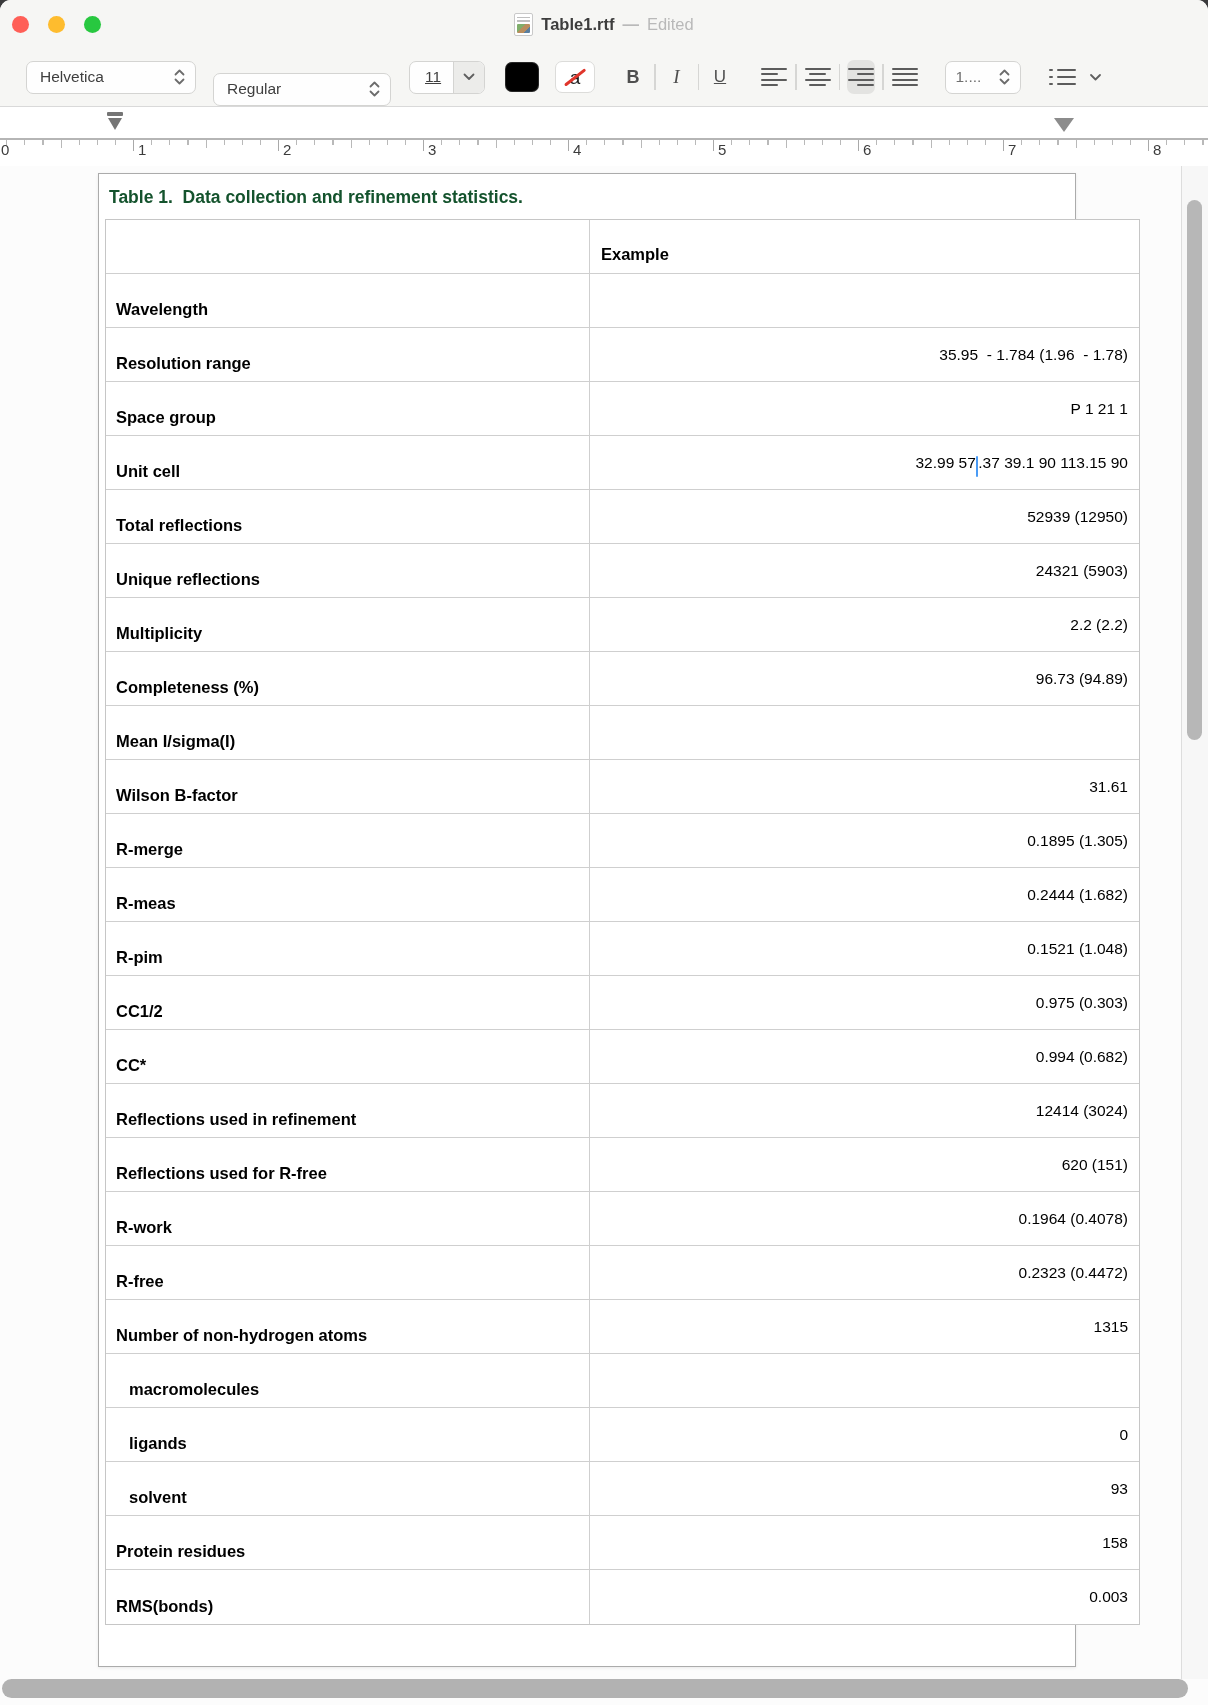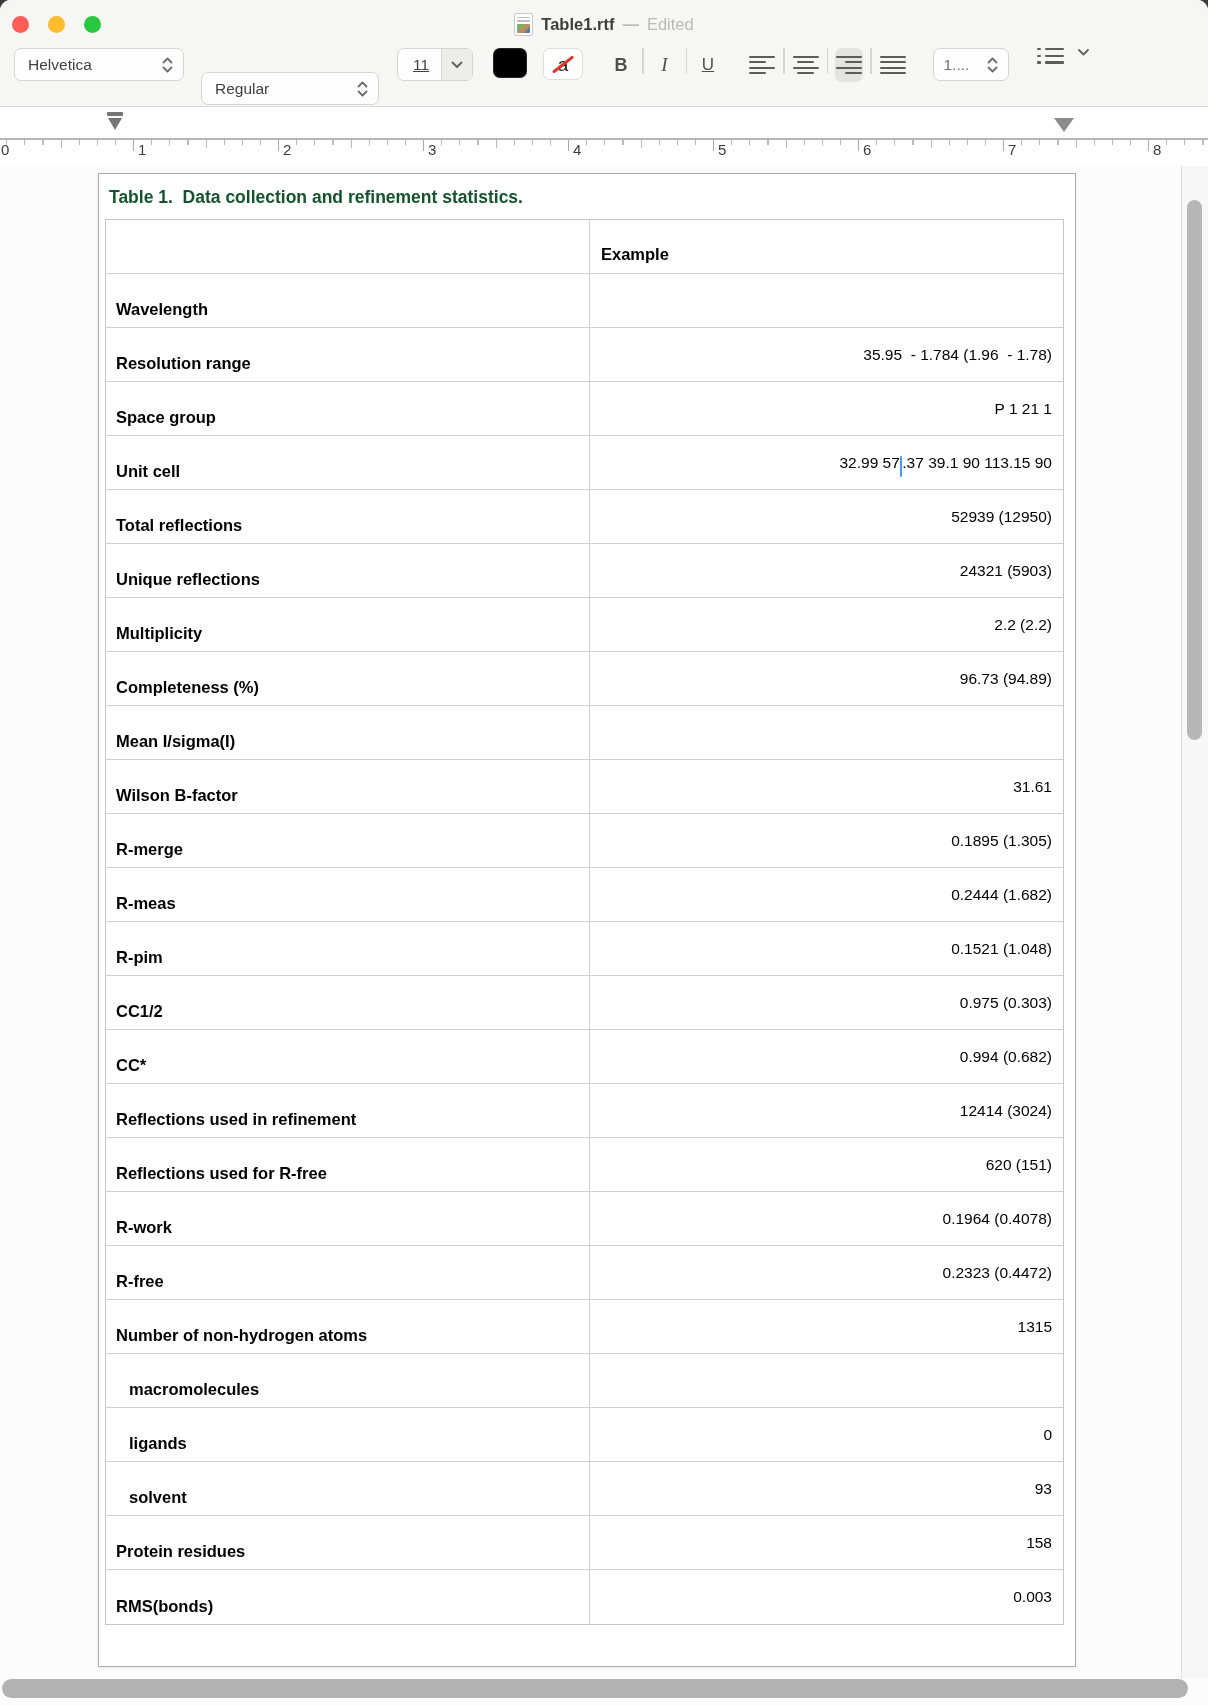--- a/index.html
+++ b/index.html
@@ -16,21 +16,21 @@
   .title-group{position:absolute;left:0;right:0;top:0;height:48px;display:flex;align-items:center;justify-content:center;gap:8px;pointer-events:none;}
   .doc-icon{width:17px;height:21px;background:#fff;border:1px solid #c9c9c9;border-radius:2px;position:relative;overflow:hidden;}
   .doc-icon .l1,.doc-icon .l2{position:absolute;left:2px;right:2px;height:1.5px;background:#bfbfbf;}
   .doc-icon .l1{top:3px;} .doc-icon .l2{top:6.5px;}
   .doc-icon .art{position:absolute;left:2px;right:2px;top:10px;bottom:2px;background:linear-gradient(135deg,#7fae6a 0 40%,#b98d5d 40% 70%,#5b7f9e 70%);border-radius:1px;}
   .title-name{font-size:16.5px;font-weight:bold;color:#3d3d3d;}
   .title-dash{font-size:16.5px;color:#b9b9b9;font-weight:bold;}
   .title-edited{font-size:16.5px;color:#b9b9b9;}
 
   
-  .toolbar{height:59px;flex:0 0 59px;background:#f6f6f4;border-bottom:1.5px solid #d9d9d9;display:flex;align-items:flex-start;padding-left:14px;box-sizing:border-box;}
+  .toolbar{height:59px;flex:0 0 59px;background:#f6f6f4;border-bottom:1.5px solid #d9d9d9;display:flex;align-items:center;padding-left:26px;box-sizing:border-box;}
   .ctrl{box-sizing:border-box;height:33px;border:1.5px solid #d4d4d2;border-radius:7px;background:#fefefe;display:flex;align-items:center;color:#3f3f3f;font-size:15.5px;}
   .ctrl .lbl{padding-left:13px;flex:1;text-align:left;white-space:pre;}
   .ctrl .stepper{margin-right:9px;display:flex;align-items:center;}
   .font-family-ctrl{width:170px;}
   .font-style-ctrl{width:178px;margin-left:17px;margin-top:24px;}
   .size-ctrl{width:76px;margin-left:18px;padding:0;overflow:hidden;}
   .size-ctrl .lbl{padding-left:15px;text-decoration:underline;}
   .size-chev{width:30px;align-self:stretch;background:#ececea;border-left:1.5px solid #d4d4d2;display:flex;align-items:center;justify-content:center;}
   .color-well{width:34px;height:30px;background:#000;border-radius:7px;margin-left:20px;box-shadow:inset 0 0 0 1px rgba(255,255,255,.15);}
   .a-slash{width:38px;height:30px;background:#fff;border:1.5px solid #dcdcda;border-radius:7px;margin-left:16px;position:relative;display:flex;align-items:center;justify-content:center;}
@@ -65,21 +65,21 @@
   .tick-num{position:absolute;top:34px;font-size:15px;color:#3c3c3c;}
   .marker-firstline{position:absolute;left:107px;top:5px;}
   .marker-firstline .bar{width:16px;height:3.5px;background:#757575;border-radius:1px;}
   .marker-firstline .tri{margin:2.5px auto 0;width:0;height:0;border-left:7px solid transparent;border-right:7px solid transparent;border-top:12px solid #757575;}
   .marker-right{position:absolute;left:1054px;top:11px;width:0;height:0;border-left:10px solid transparent;border-right:10px solid transparent;border-top:14px solid #8c8c8c;}
 
   
   .content{flex:1;position:relative;background:#fcfcfc;}
   .page{position:absolute;left:98px;top:7px;width:978px;height:1494px;background:#fff;border:1.5px solid #ababab;box-sizing:border-box;box-shadow:0 1px 3px rgba(0,0,0,.08);}
   .doc-title{position:absolute;left:10px;top:13px;font-size:17.5px;font-weight:bold;color:#14532d;white-space:pre;}
-  .stats-table{position:absolute;left:6px;top:45px;width:959px;box-sizing:border-box;border:1.5px solid #c6c6c6;background:#fff;}
+  .stats-table{position:absolute;left:6px;top:45px;width:1035px;box-sizing:border-box;border:1.5px solid #c6c6c6;background:#fff;}
   .trow{display:flex;height:54px;box-sizing:border-box;border-bottom:1.5px solid #cfcfcf;}
   .trow.last{border-bottom:none;}
   .tcell{box-sizing:border-box;}
   .tlabel{width:484px;flex:0 0 484px;border-right:1.5px solid #cfcfcf;display:flex;align-items:flex-end;padding:0 4px 8px 10px;font-weight:bold;font-size:16.5px;color:#000;white-space:pre;}
   .tlabel.indent{padding-left:23px;}
   .tvalue{flex:1;display:flex;align-items:center;justify-content:flex-end;padding-right:11px;font-size:15.5px;color:#000;white-space:pre;}
   .tvalue.thead{align-items:flex-end;justify-content:flex-start;padding:0 0 9px 11px;font-weight:bold;font-size:16.5px;}
   .caret{display:inline-block;width:2.5px;height:21px;background:#4a9bf5;transform:translateY(4px);border-radius:1px;}
 
   

